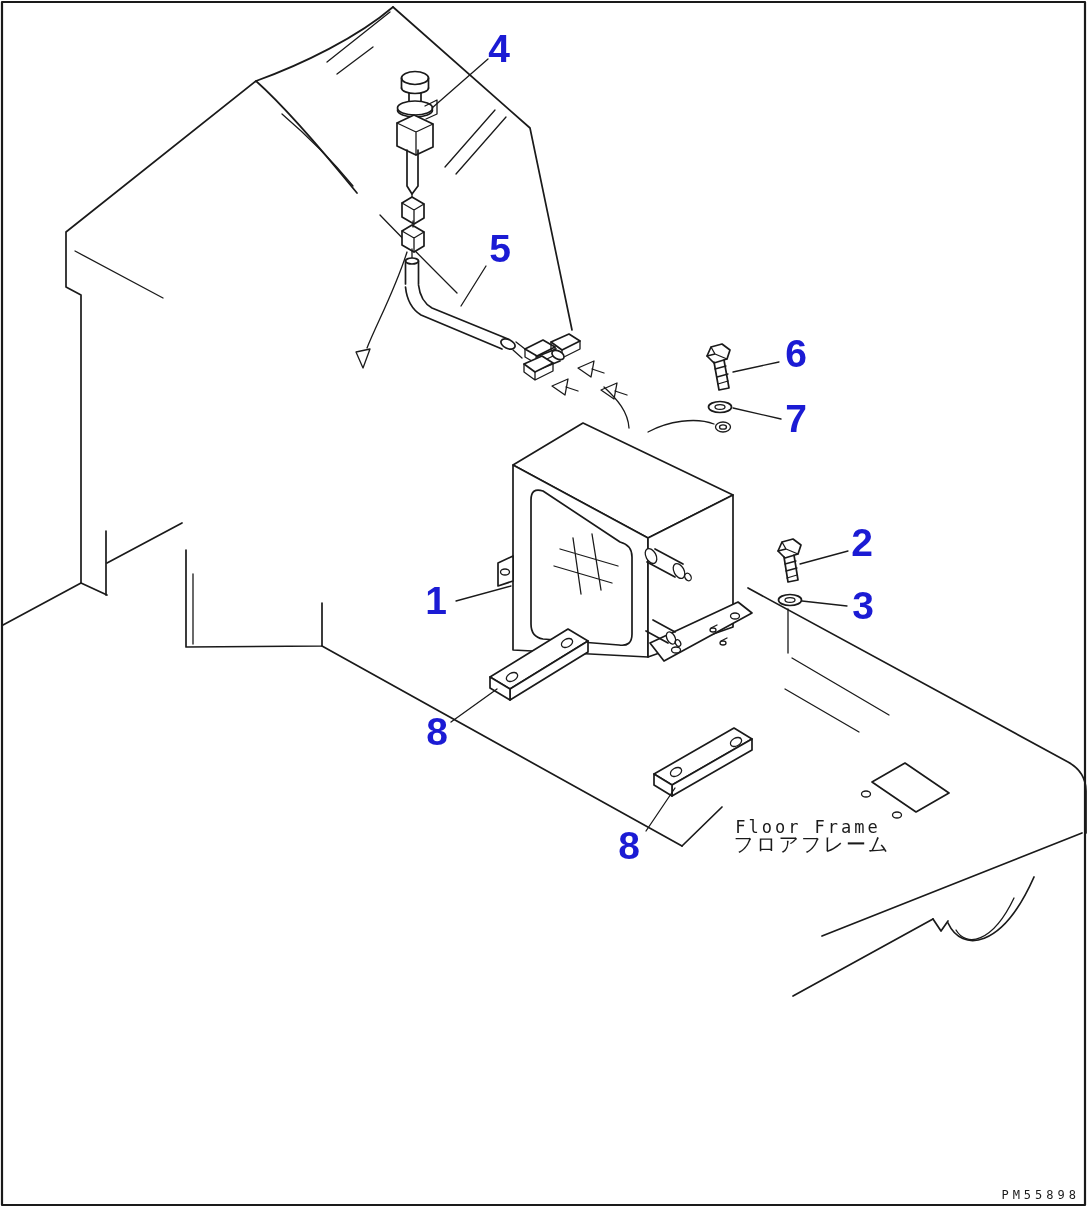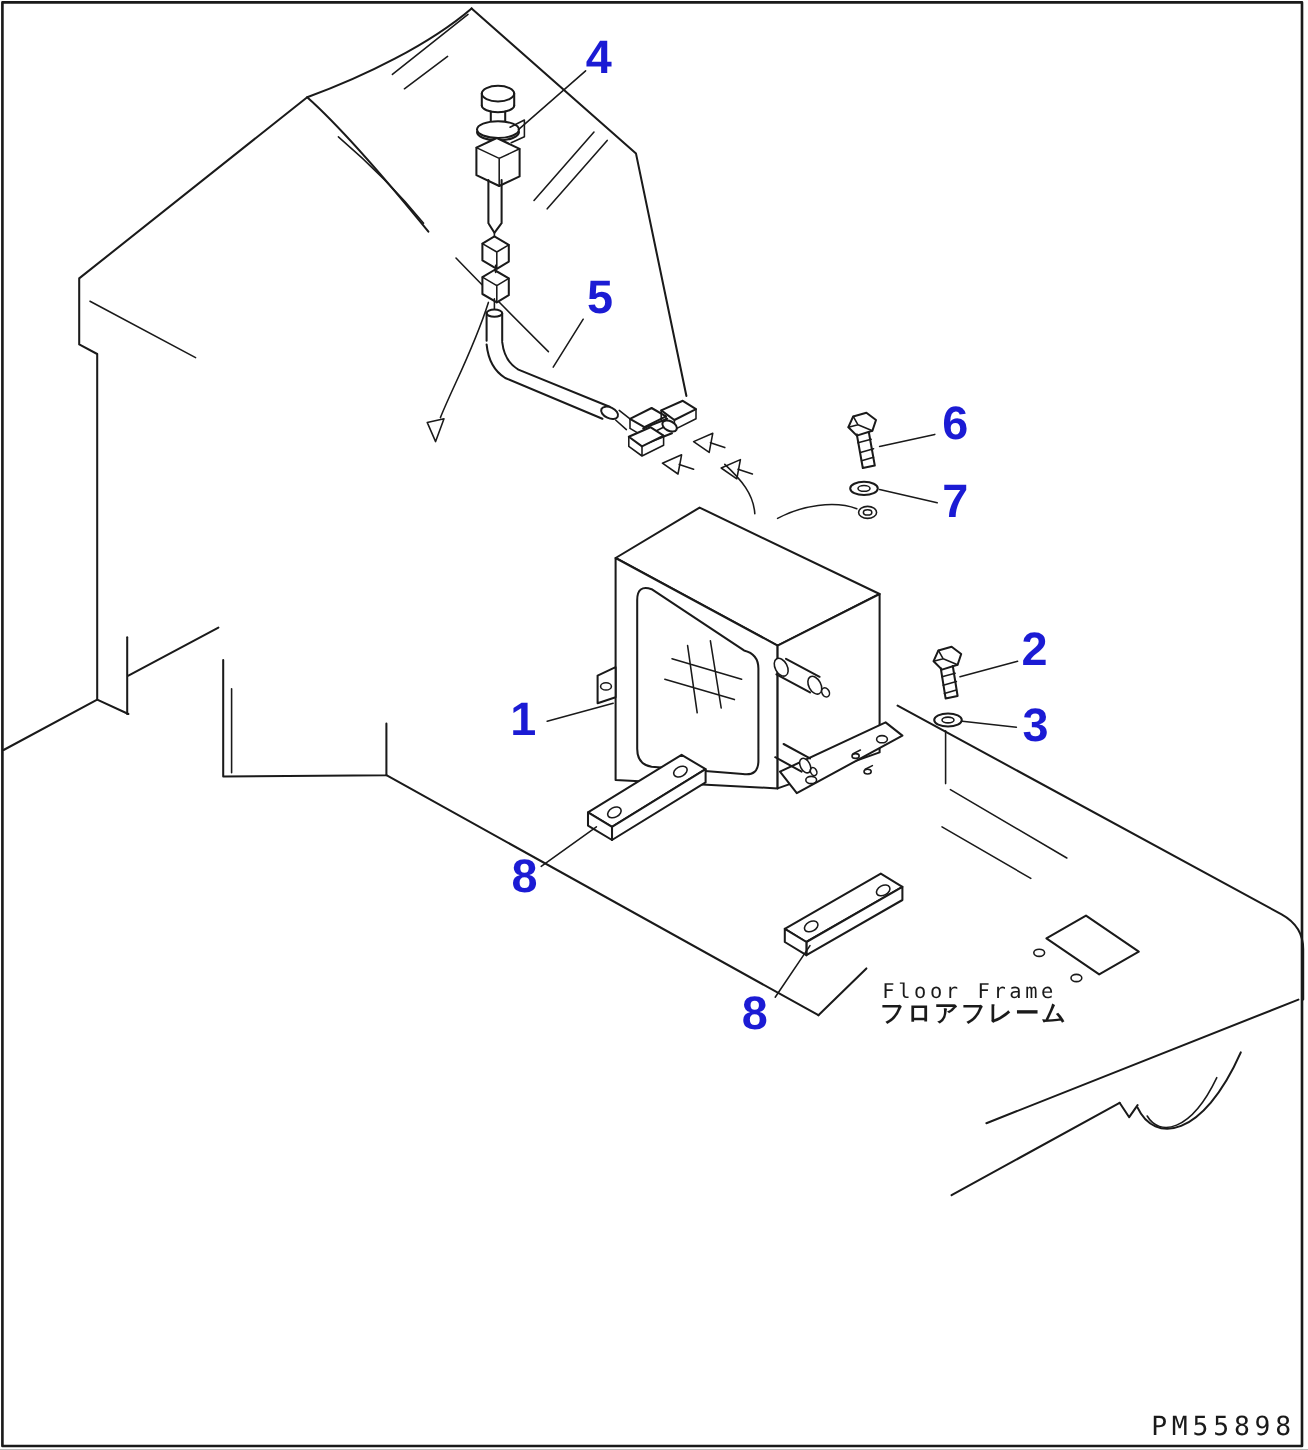--- a/index.html
+++ b/index.html
@@ -31,36 +31,35 @@
     user-select:none;
   }
   .caption-jp{
     position:absolute;
     transform:translate(-50%,-50%);
     font-family:"DejaVu Sans", sans-serif;
     font-size:20px;
     letter-spacing:2px;
     color:var(--line);
     white-space:nowrap;
-    font-weight:bold;
   }
   .caption-en{
     position:absolute;
     transform:translate(-50%,-50%);
     font-family:"DejaVu Sans Mono", monospace;
     font-size:17px;
     letter-spacing:3px;
     color:var(--line);
     white-space:nowrap;
   }
   .page-code{
     position:absolute;
     right:10px;bottom:6px;
     font-family:"DejaVu Sans Mono", monospace;
-    font-size:22px;
+    font-size:12px;
     letter-spacing:4px;
     color:var(--line);
     white-space:nowrap;
     text-align:right;
   }
 </style>
 </head>
 <body>
 
 <div id="page">

